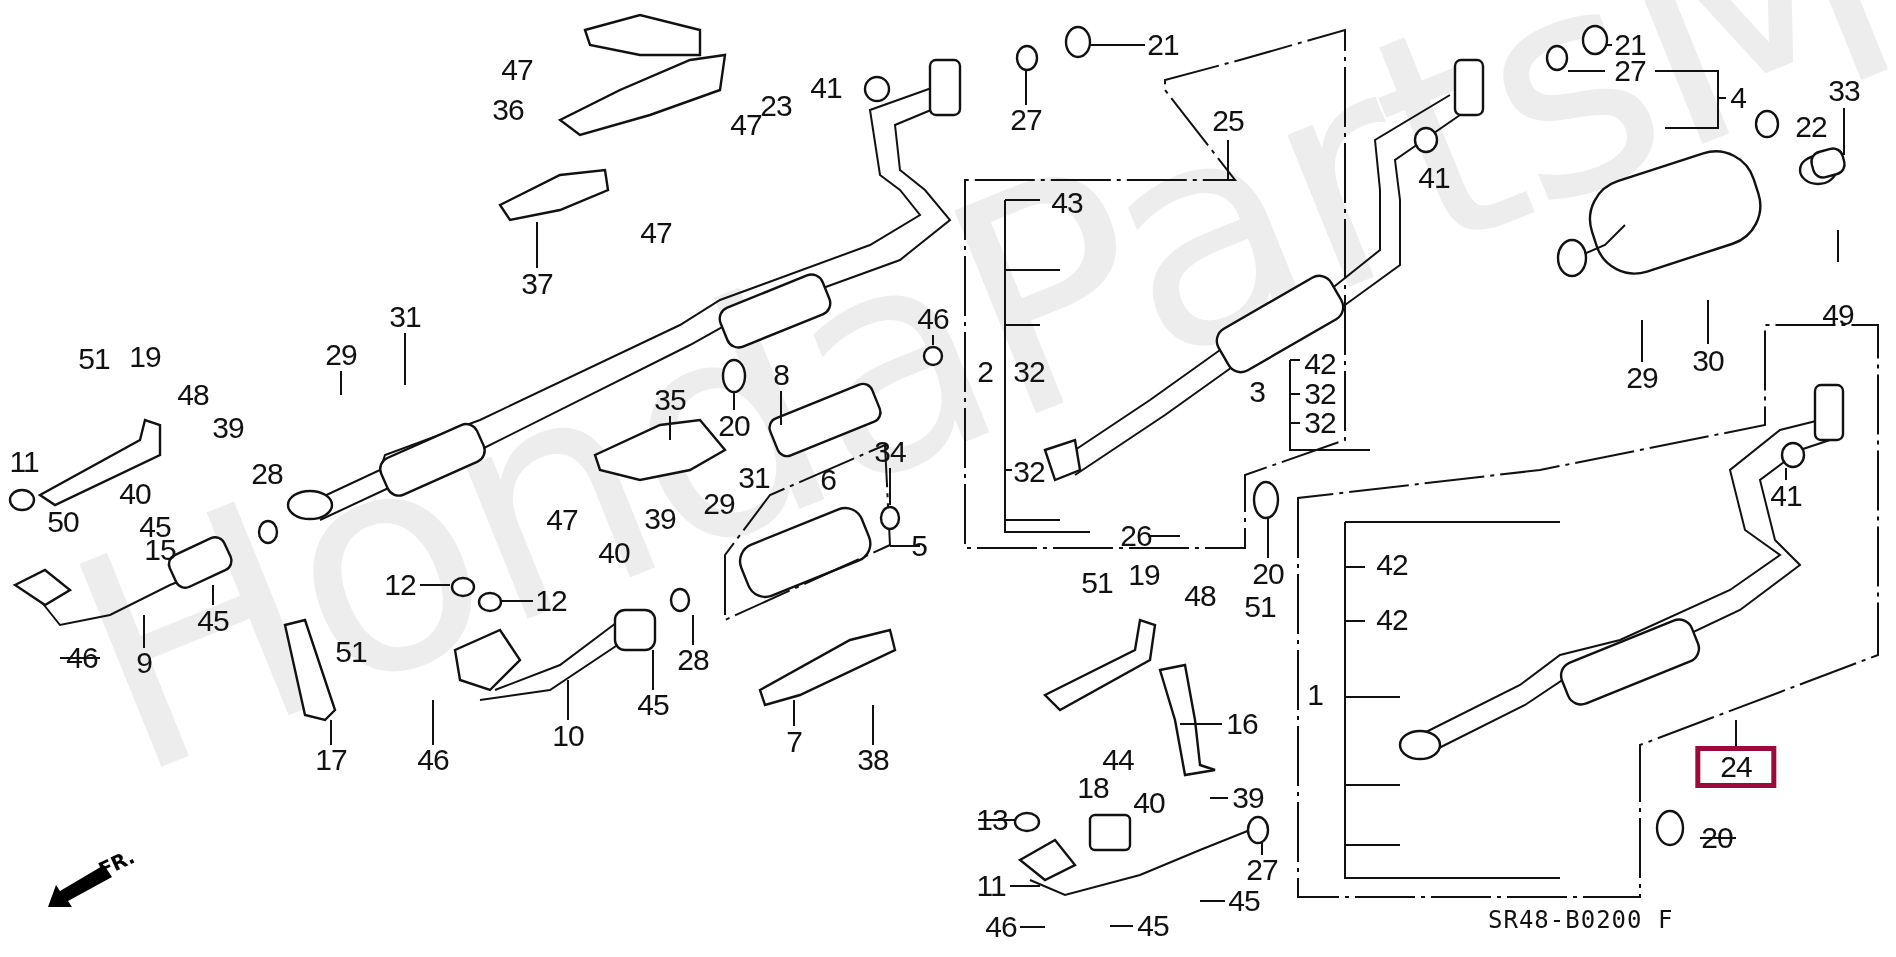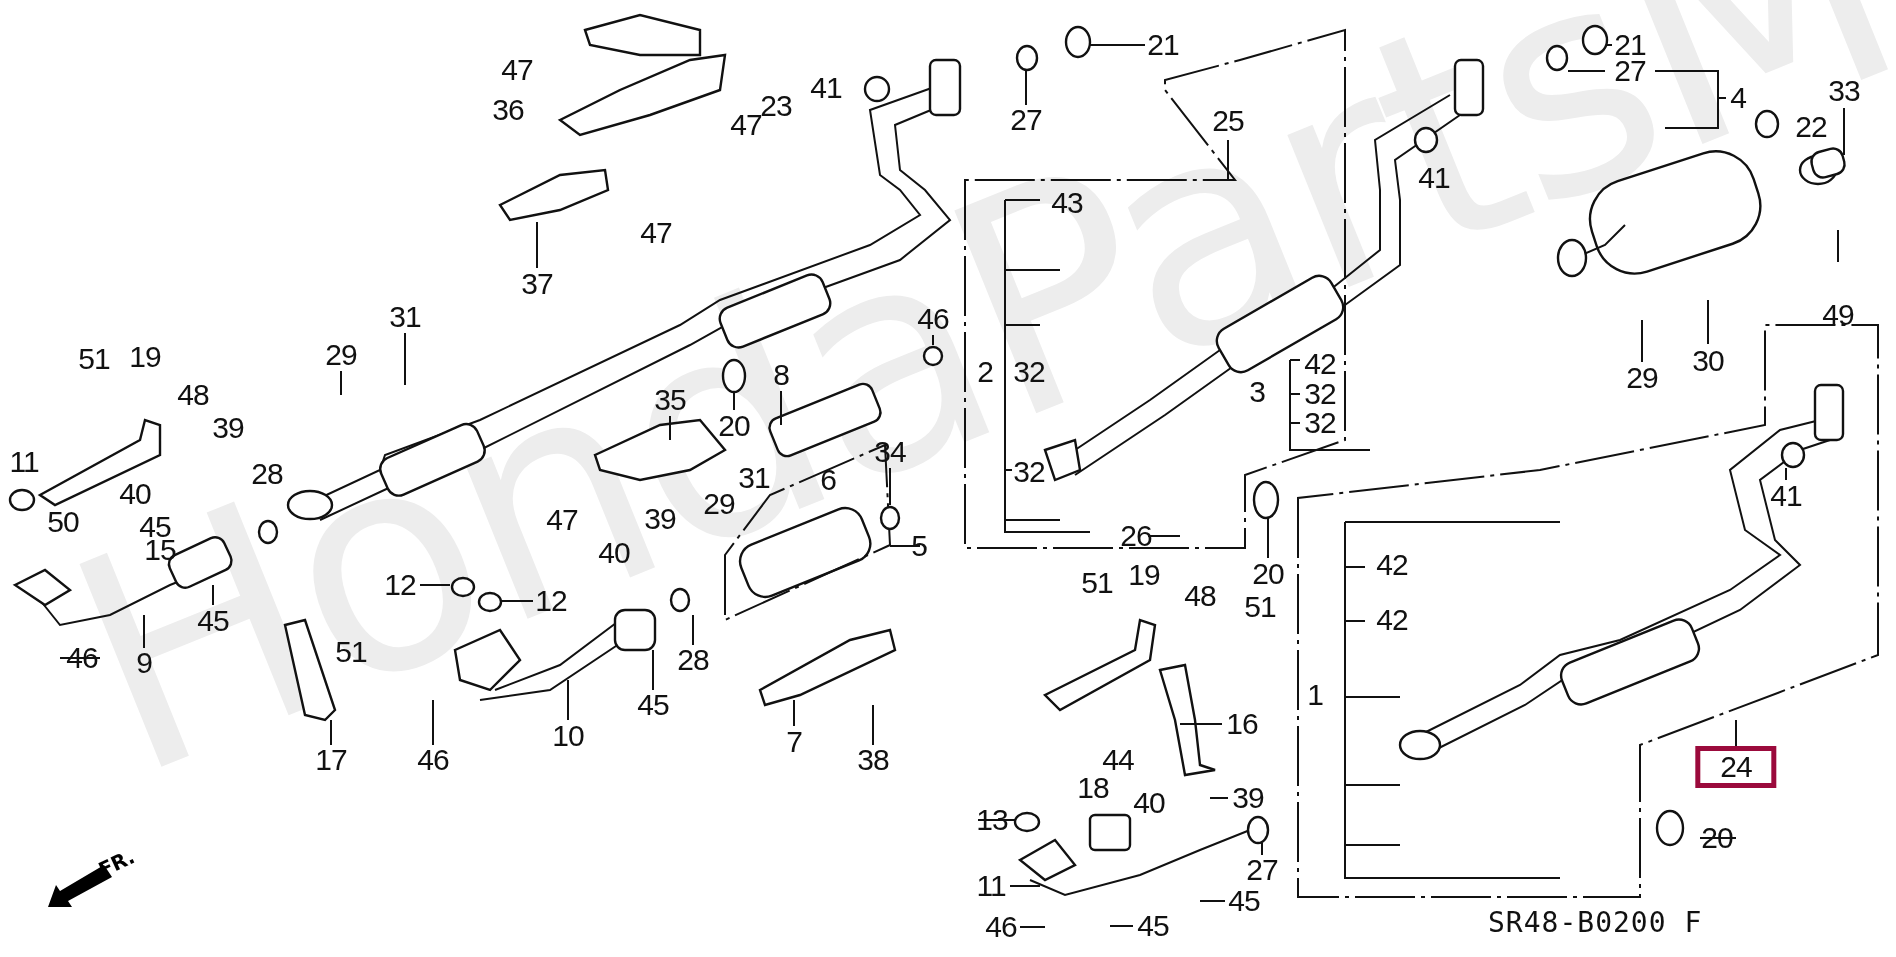--- a/index.html
+++ b/index.html
@@ -1,21 +1,21 @@
 <!DOCTYPE html>
 <html><head>
 <meta charset="utf-8">
 <style>
   html,body{margin:0;padding:0;background:#ffffff;}
   body{width:1896px;height:957px;position:relative;overflow:hidden;font-family:"Liberation Sans",sans-serif;}
   #diagram{position:absolute;left:0;top:0;width:1896px;height:957px;}
   .watermark{position:absolute;left:30px;top:520px;font-family:"DejaVu Sans",sans-serif;font-size:300px;color:#ededed;transform:rotate(-22deg);transform-origin:left top;white-space:nowrap;letter-spacing:-6px;pointer-events:none;}
   .lbl{position:absolute;font-family:"Liberation Sans",sans-serif;font-size:30px;color:#111;line-height:1;transform:translate(-50%,-50%);white-space:nowrap;cursor:pointer;letter-spacing:-1px;}
   .lbl.hl{border:5px solid #9b0a3c;padding:1px 20px;background:#fff;}
-  .code{position:absolute;left:1488px;top:906px;font-family:"DejaVu Sans Mono",monospace;font-size:28px;color:#111;letter-spacing:1px;}
+  .code{position:absolute;left:1488px;top:906px;font-family:"DejaVu Sans Mono",monospace;font-size:24px;color:#111;letter-spacing:1px;}
   .fr{position:absolute;left:46px;top:855px;}
   svg .ln{stroke:#111;stroke-width:2;fill:none;}
   svg .pt{stroke:#111;stroke-width:2.4;fill:#fff;}
   svg .bx{stroke:#111;stroke-width:2;fill:none;stroke-dasharray:60 6 4 6;}
 </style>
 </head>
 <body>
 
 <div class="watermark">HondaPartsMine.ru</div>
 

